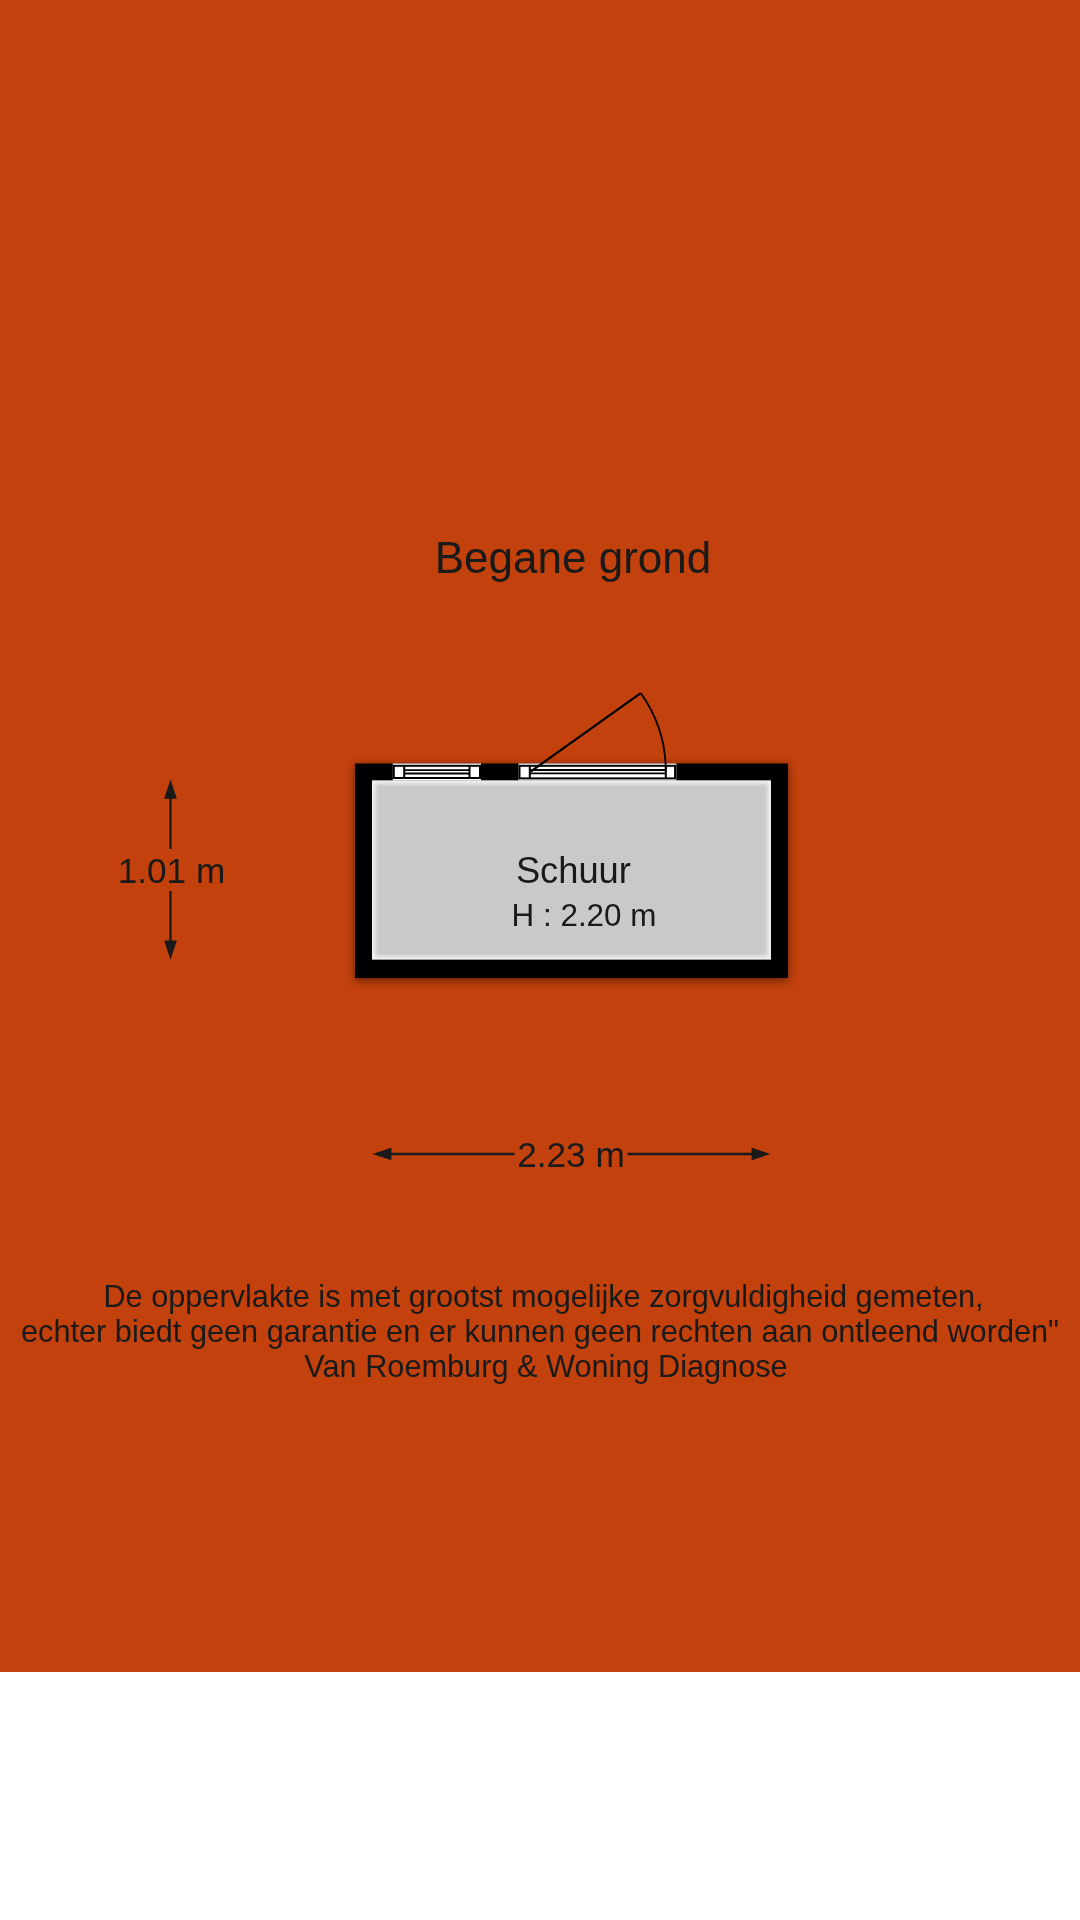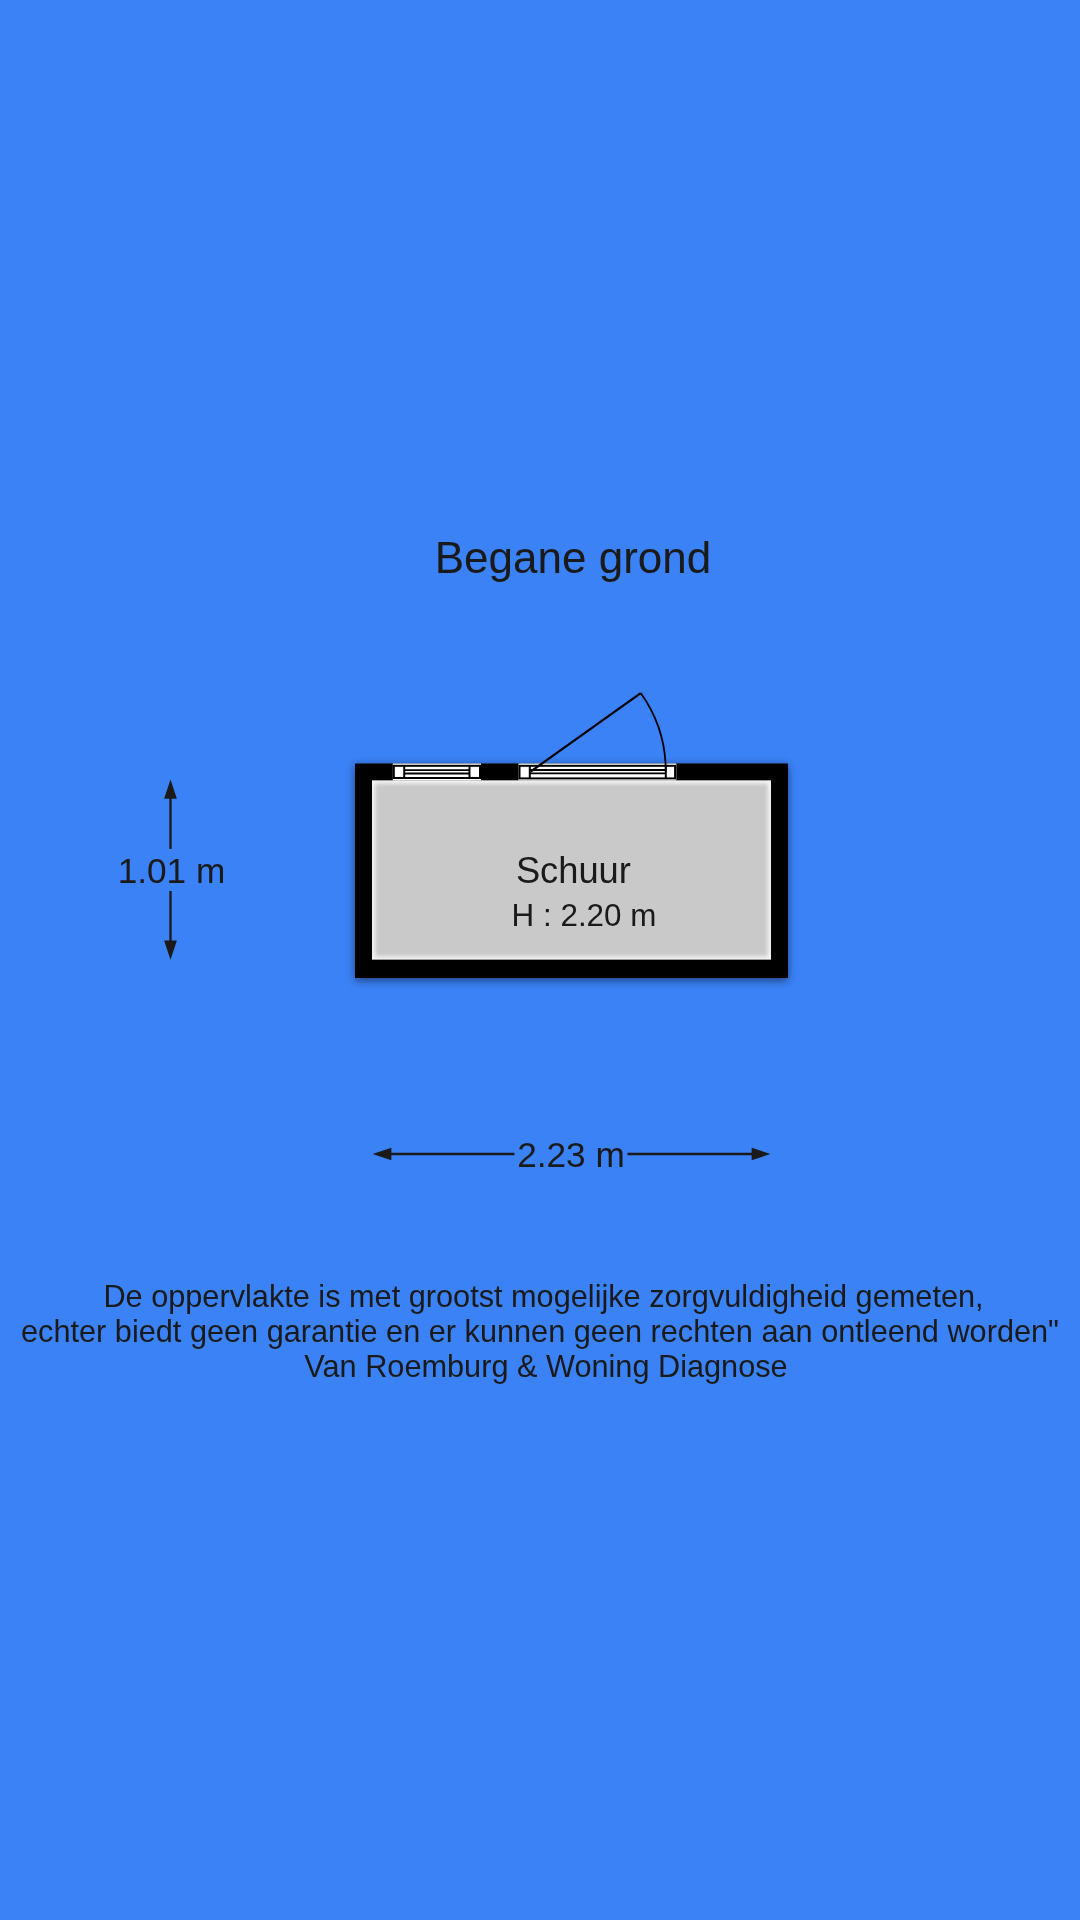--- a/index.html
+++ b/index.html
@@ -1,16 +1,16 @@
 <!DOCTYPE html>
 <html><head>
 <meta charset="utf-8">
 <style>
   html,body{margin:0;padding:0;background:#ffffff;}
-  .page{position:relative;width:1080px;height:1920px;background:#3b82f6;overflow:hidden;
+  .page{position:relative;width:1080px;height:1672px;background:#c2410c;overflow:hidden;
         font-family:"Liberation Sans", sans-serif;}
 </style>
 </head>
 <body>
 <div class="page">
 <svg width="1080" height="1920" viewBox="0 0 1080 1920">
   <defs>
     <filter id="dropsh" x="-30%" y="-30%" width="160%" height="160%">
       <feGaussianBlur stdDeviation="4"></feGaussianBlur>
     </filter>

